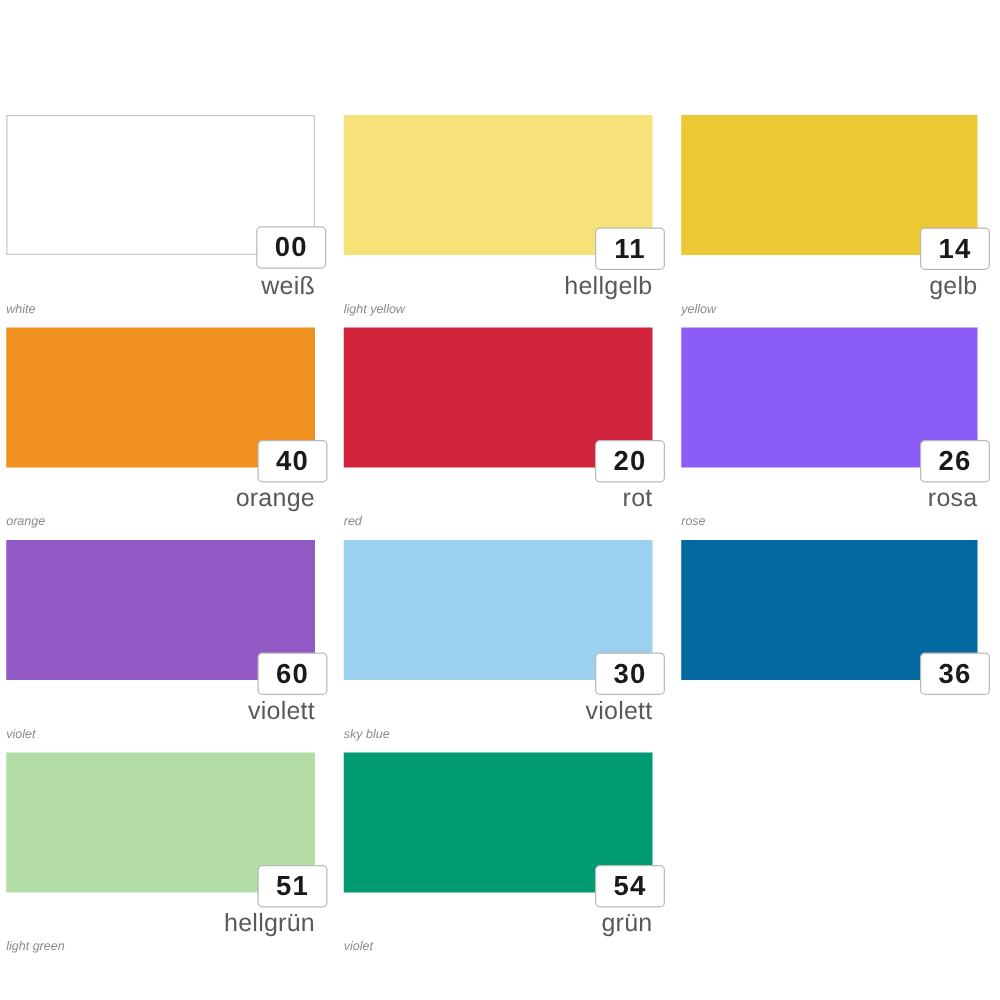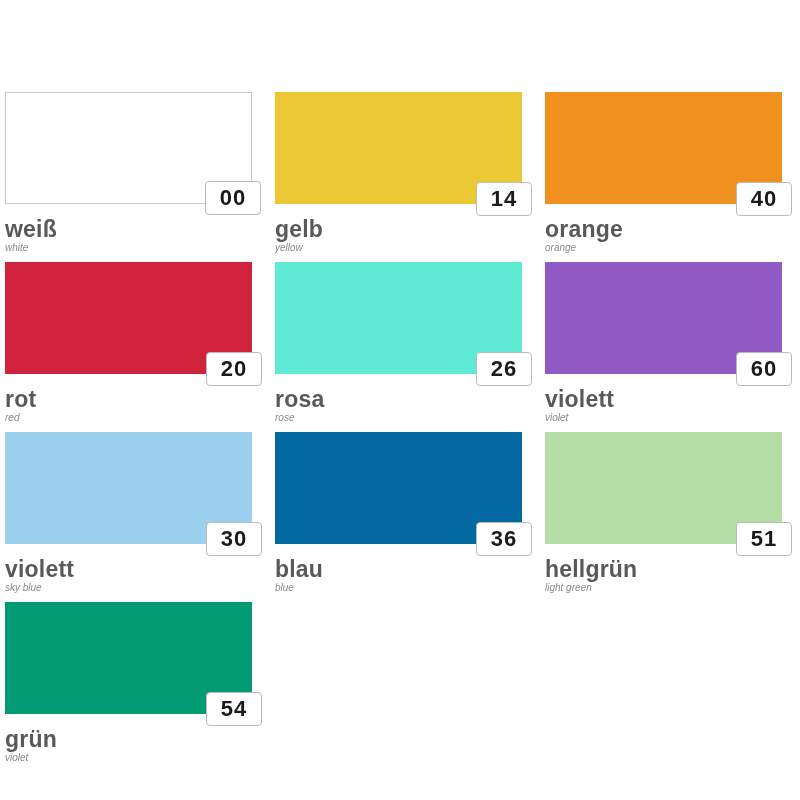--- a/index.html
+++ b/index.html
@@ -67,25 +67,26 @@
     color: #1a1a1a;
     letter-spacing: 1px;
     box-sizing: border-box;
   }
 
   .swatch-labels {
     padding-top: 16px;
   }
 
   .swatch-name-de {
-    font-size: 23px;
-    font-weight: bold;
+    font-size: 20px;
+    font-weight: normal;
     color: #58595b;
     line-height: 19px;
     letter-spacing: 0.2px;
+    text-align: right;
   }
 
   .swatch-name-en {
     font-size: 10px;
     font-style: italic;
     color: #8a8b8d;
     line-height: 14px;
     padding-top: 2px;
   }
 </style>
@@ -94,20 +95,29 @@
 
 <div id="swatch-chart">
   <div class="swatch-grid">
       <div class="swatch-cell">
         <div class="swatch-block has-border" style="background: rgb(255, 255, 255);">
           <div class="swatch-number-badge">00</div>
         </div>
         <div class="swatch-labels">
           <div class="swatch-name-de">weiß</div>
           <div class="swatch-name-en">white</div>
+        </div>
+      </div>
+      <div class="swatch-cell">
+        <div class="swatch-block" style="background: rgb(247, 226, 122);">
+          <div class="swatch-number-badge">11</div>
+        </div>
+        <div class="swatch-labels">
+          <div class="swatch-name-de">hellgelb</div>
+          <div class="swatch-name-en">light yellow</div>
         </div>
       </div>
       <div class="swatch-cell">
         <div class="swatch-block" style="background: rgb(236, 200, 53);">
           <div class="swatch-number-badge">14</div>
         </div>
         <div class="swatch-labels">
           <div class="swatch-name-de">gelb</div>
           <div class="swatch-name-en">yellow</div>
         </div>
@@ -124,21 +134,21 @@
       <div class="swatch-cell">
         <div class="swatch-block" style="background: rgb(210, 35, 60);">
           <div class="swatch-number-badge">20</div>
         </div>
         <div class="swatch-labels">
           <div class="swatch-name-de">rot</div>
           <div class="swatch-name-en">red</div>
         </div>
       </div>
       <div class="swatch-cell">
-        <div class="swatch-block" style="background: #5eead4;">
+        <div class="swatch-block" style="background: #8b5cf6;">
           <div class="swatch-number-badge">26</div>
         </div>
         <div class="swatch-labels">
           <div class="swatch-name-de">rosa</div>
           <div class="swatch-name-en">rose</div>
         </div>
       </div>
       <div class="swatch-cell">
         <div class="swatch-block" style="background: rgb(145, 89, 196);">
           <div class="swatch-number-badge">60</div>
@@ -154,24 +164,20 @@
         </div>
         <div class="swatch-labels">
           <div class="swatch-name-de">violett</div>
           <div class="swatch-name-en">sky blue</div>
         </div>
       </div>
       <div class="swatch-cell">
         <div class="swatch-block" style="background: #0369a1;">
           <div class="swatch-number-badge">36</div>
         </div>
-        <div class="swatch-labels">
-          <div class="swatch-name-de">blau</div>
-          <div class="swatch-name-en">blue</div>
-        </div>
       </div>
       <div class="swatch-cell">
         <div class="swatch-block" style="background: rgb(179, 221, 164);">
           <div class="swatch-number-badge">51</div>
         </div>
         <div class="swatch-labels">
           <div class="swatch-name-de">hellgrün</div>
           <div class="swatch-name-en">light green</div>
         </div>
       </div>

